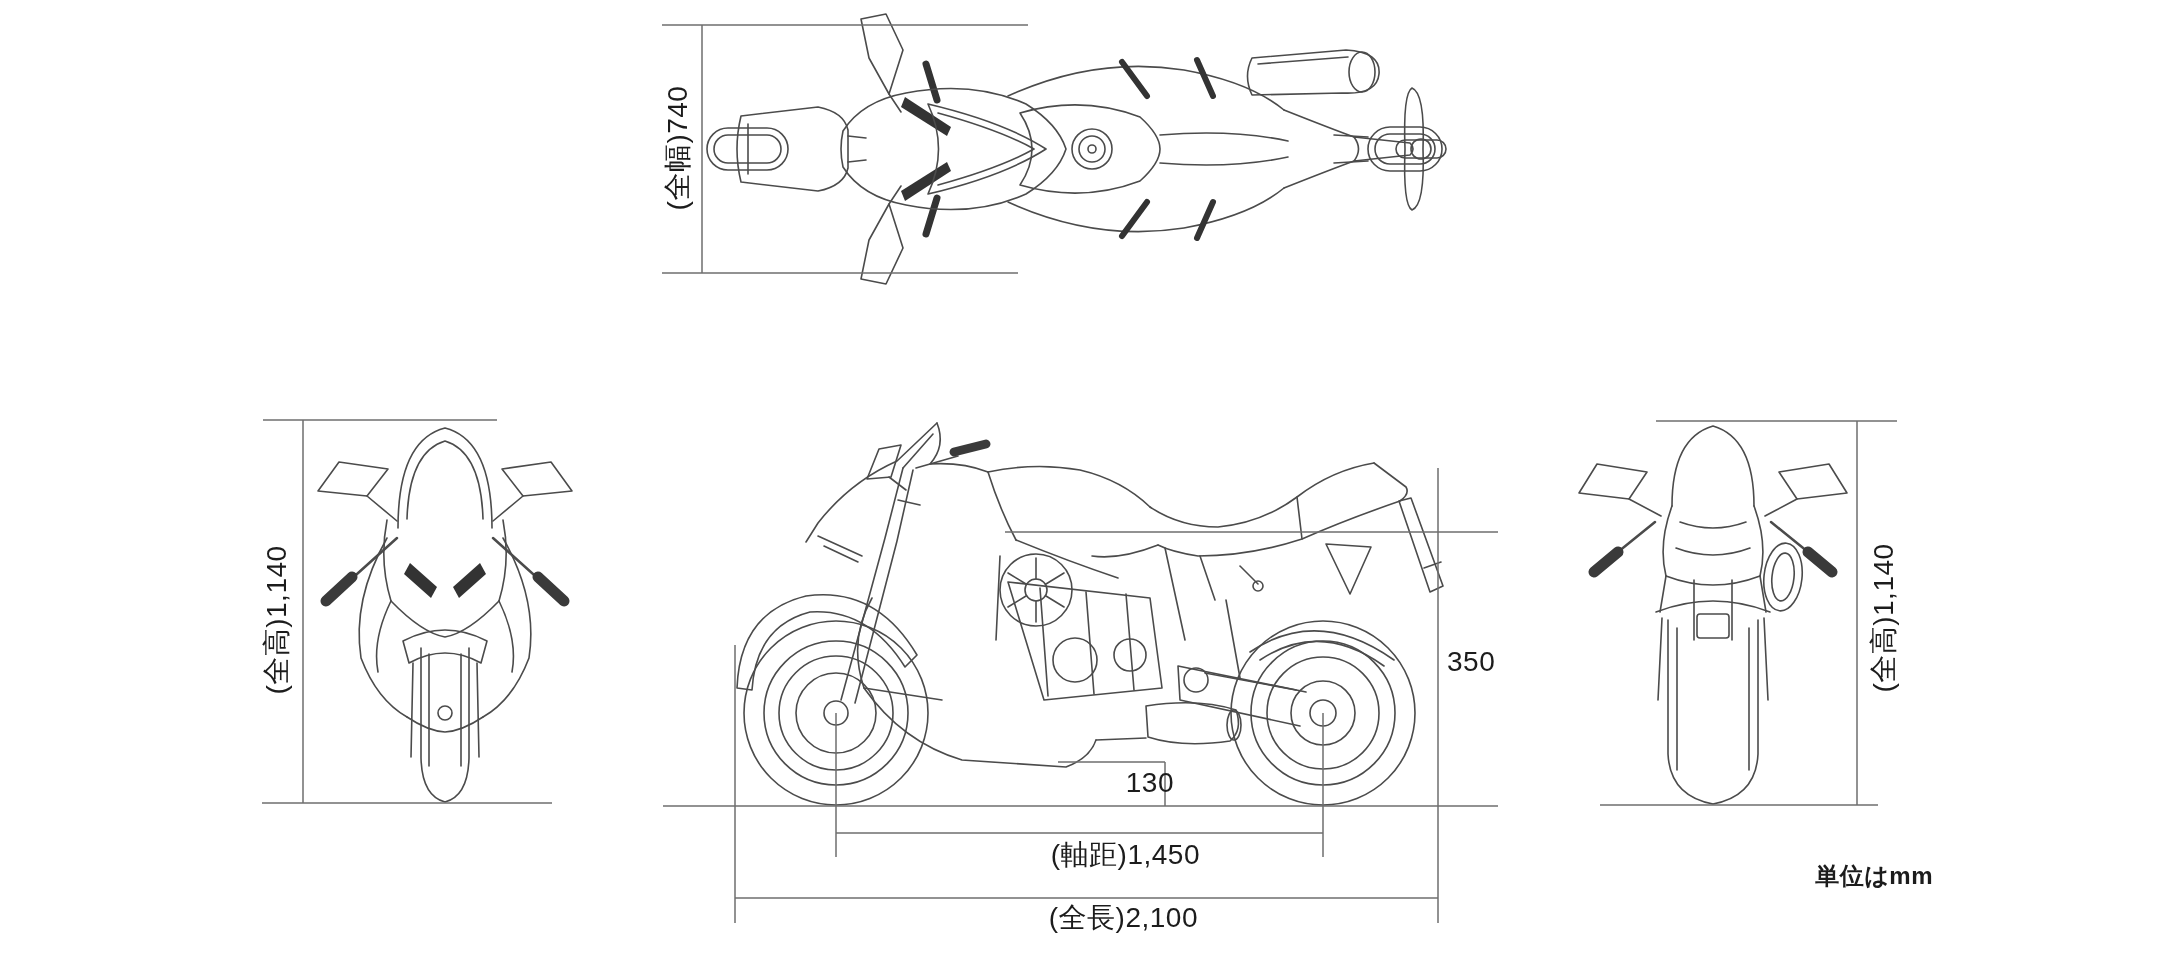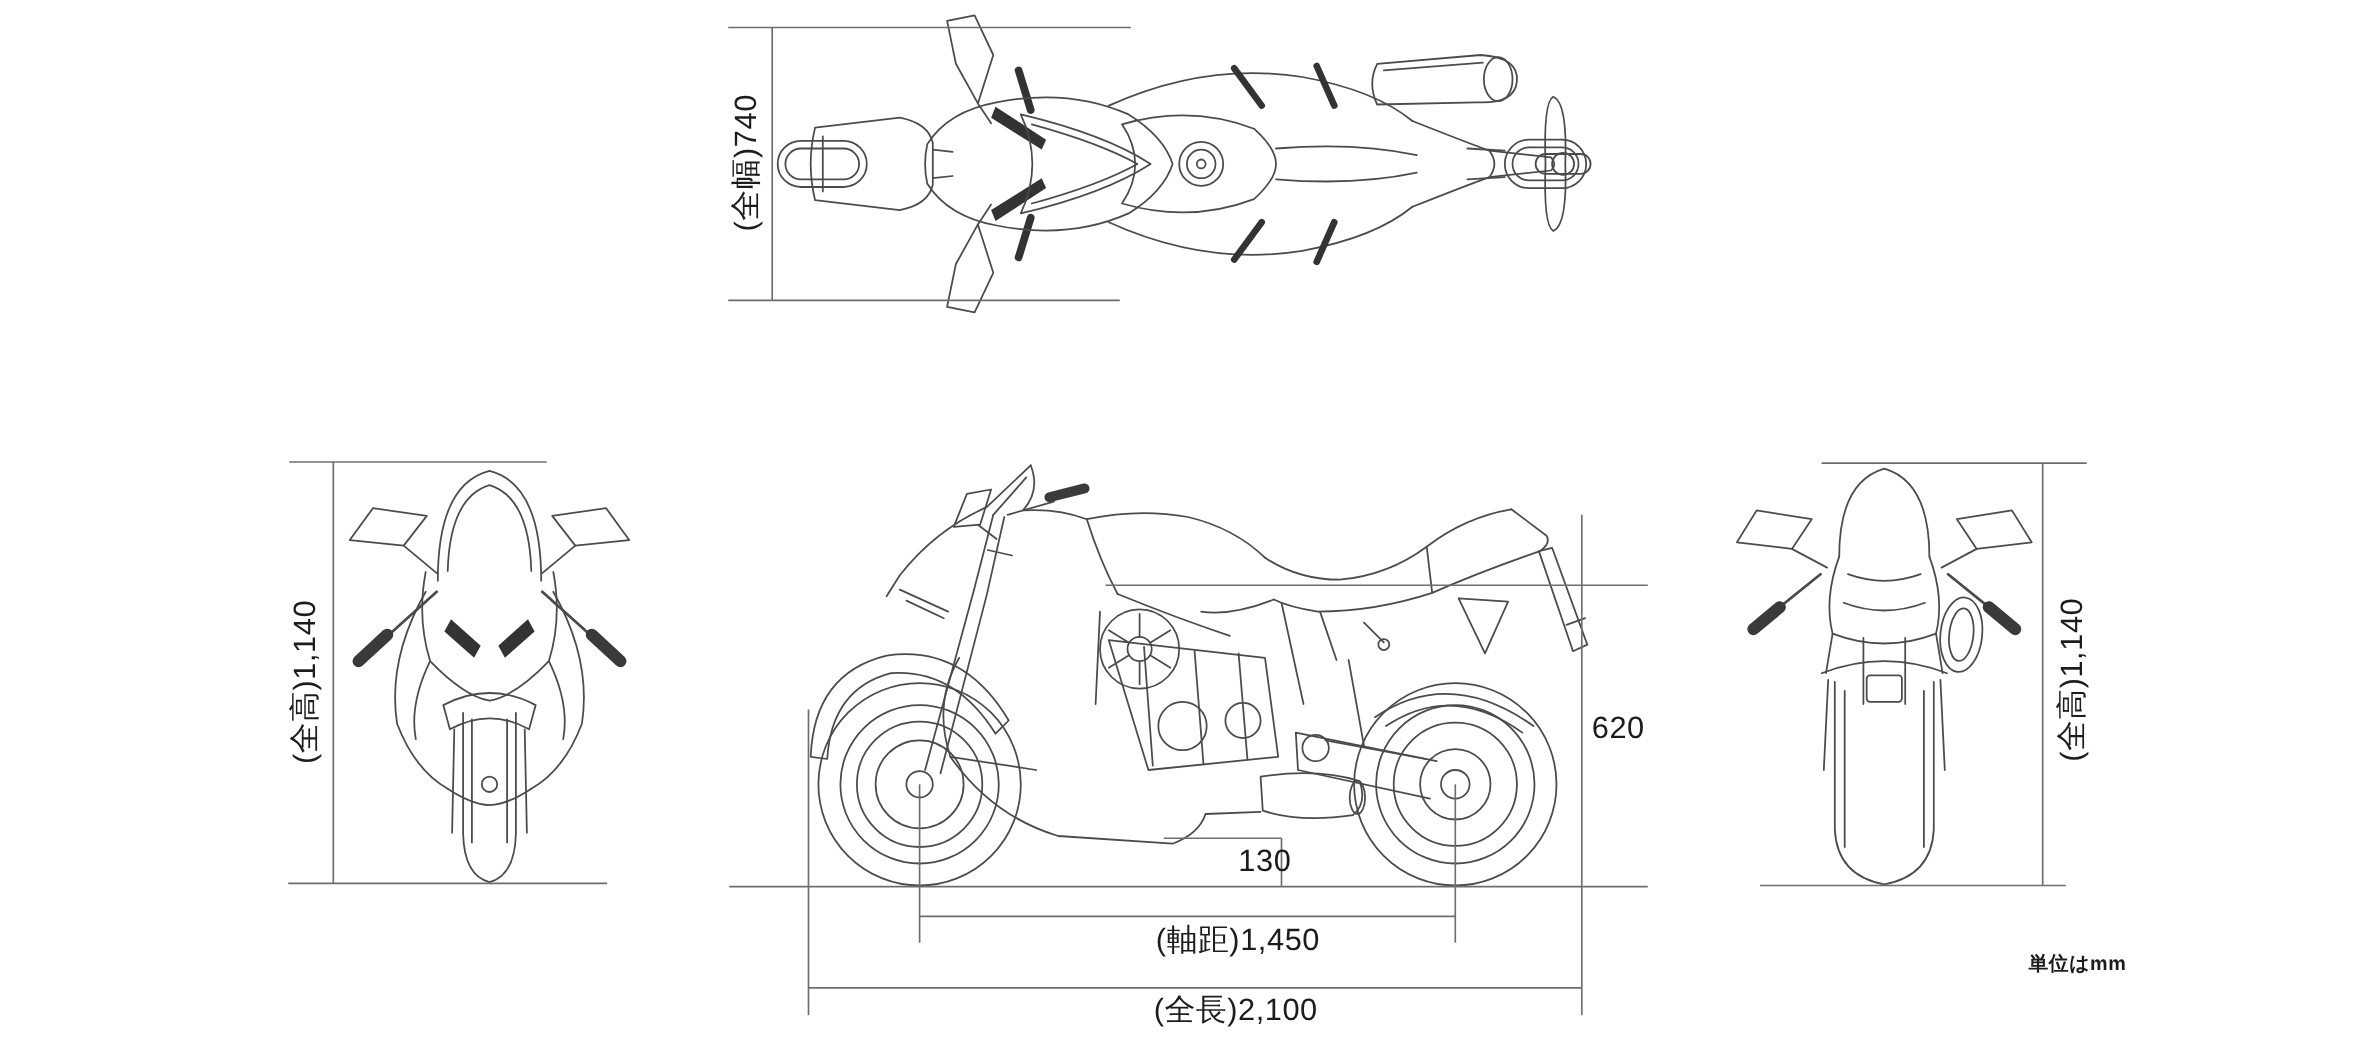--- a/index.html
+++ b/index.html
@@ -3,21 +3,21 @@
 <meta charset="utf-8">
 <style>
   html,body{margin:0;padding:0;background:#ffffff;}
   #stage{position:relative;width:2160px;height:966px;background:#ffffff;overflow:hidden;
          font-family:"Liberation Sans","DejaVu Sans",sans-serif;}
   #blueprint{position:absolute;left:0;top:0;width:2160px;height:966px;}
   .dim-label{position:absolute;font-size:28px;color:#1c1c1c;white-space:nowrap;
              letter-spacing:.5px;line-height:28px;}
   .v-label{width:220px;text-align:center;transform:rotate(-90deg);transform-origin:center center;}
   .c-label{text-align:right;}
-  .units{font-weight:600;font-size:18px;}
+  .units{font-weight:600;font-size:24px;}
 </style>
 </head>
 <body>
 
 <div id="stage">
 
 <svg id="blueprint" viewBox="0 0 2160 966">
 
   <g fill="none" stroke="#4b4b4b" stroke-width="1.6" stroke-linecap="round" stroke-linejoin="round">
     <rect x="707" y="128" width="81" height="42" rx="21"></rect>
@@ -185,21 +185,21 @@
     <path d="M 1600 805 L 1878 805"></path>
   </g>
 </svg>
 
   <div class="dim-label v-label" style="left:568px;top:134px;">(全幅)740</div>
 
   <div class="dim-label v-label" style="left:167px;top:606px;">(全高)1,140</div>
 
   <div class="dim-label v-label" style="left:1774px;top:604px;">(全高)1,140</div>
 
-  <div class="dim-label" style="left:1447px;top:648px;">620</div>
+  <div class="dim-label" style="left:1447px;top:648px;">350</div>
 
   <div class="dim-label c-label" style="left:1094px;top:769px;width:80px;">130</div>
 
   <div class="dim-label c-label" style="left:960px;top:841px;width:240px;">(軸距)1,450</div>
 
   <div class="dim-label c-label" style="left:958px;top:904px;width:240px;">(全長)2,100</div>
 
   <div class="dim-label c-label units" style="left:1733px;top:862px;width:200px;">単位はmm</div>
 </div>
 

